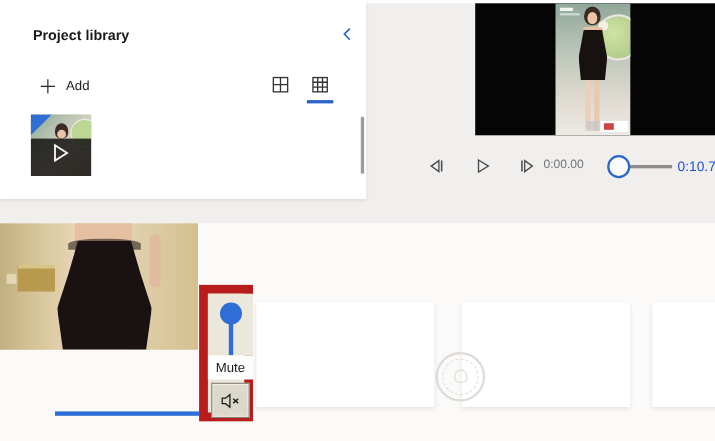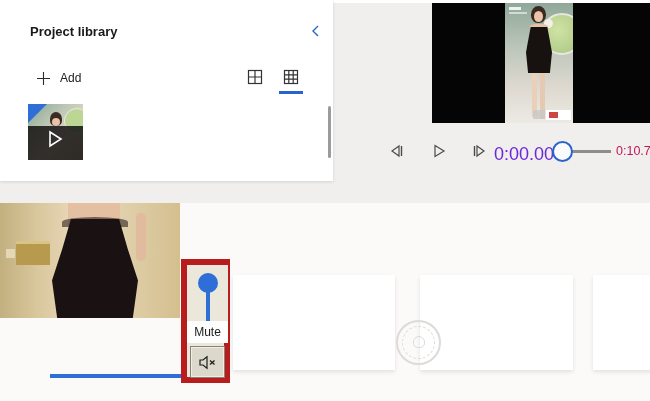--- a/index.html
+++ b/index.html
@@ -57,25 +57,25 @@
   #vid-leg2 { left:35px; top:70px; width:5px; height:46px; background:#e5c9b0; }
   #vid-mark-top1 { left:4px; top:4px; width:12px; height:3px; background:rgba(255,255,255,0.85); }
   #vid-mark-top2 { left:4px; top:9px; width:18px; height:2px; background:rgba(255,255,255,0.55); }
   #vid-wm-gray { right:28px; bottom:4px; width:12px; height:9px; background:rgba(200,200,200,0.8); }
   #vid-wm-white { right:2px; bottom:3px; width:25px; height:10px; background:#ffffff; }
   #vid-wm-red { left:3px; top:2px; width:9px; height:6px; background:#c44; }
 
   
   .pc-icon { top:143px; width:16px; height:16px; cursor:pointer; }
   #time-current { left:494px; top:144px; width:52px; text-align:left;
-    font-size:18px; color:#6d28d9; }
+    font-size:11px; color:#737373; }
   #seek-handle { left:552px; top:141px; width:21px; height:21px; border-radius:50%;
     background:#fbfbfb; border:2.5px solid #2964cc; cursor:pointer; }
   #seek-track { left:572px; top:150px; width:39px; height:3px; background:#8f8d8b; }
-  #time-total { left:616px; top:144px; font-size:12.5px; color:#be185d; white-space:nowrap; }
+  #time-total { left:616px; top:144px; font-size:12.5px; color:#1d4ed8; white-space:nowrap; }
 
   
   #bottom-section { left:0; top:203px; width:650px; height:198px; background:#fbfaf9; }
 
   
   #clip { left:48px; top:59px; width:180px; height:115px; overflow:hidden;
     background:linear-gradient(90deg,#c3b080 0%,#d8c69c 20%,#ead8b9 42%,#e0d0ac 68%,#d4bf8e 100%); }
   #clip-gold { left:16px; top:38px; width:34px; height:24px; background:#b79a4e;
     box-shadow:inset 0 3px 0 #d9c488; }
   #clip-gold2 { left:6px; top:46px; width:9px; height:9px; background:#e3d7b4; }
@@ -84,21 +84,21 @@
   #clip-dress { left:52px; top:16px; width:86px; height:99px; background:#1a1113;
     clip-path:polygon(22% 0,78% 0,88% 30%,100% 62%,94% 100%,6% 100%,0 62%,12% 30%); }
   #clip-lace { left:62px; top:14px; width:66px; height:10px; background:rgba(26,17,19,0.55);
     border-radius:50% 50% 0 0; }
   #clip-arm { left:136px; top:10px; width:10px; height:48px; background:#e0bb9e;
     border-radius:5px; }
   #clip-bar { left:50px; top:171px; width:136px; height:4px; background:#2e6ed6; }
 
   
   #volume-popup { left:181px; top:56px; width:49px; height:124px;
-    border:6px solid #b91c1c; background:#ece7db; }
+    border:8px solid #b91c1c; background:#ece7db; }
   #vol-slider-area { left:0; top:0; width:41px; height:56px; background:#ece7db; }
   #vol-stem { left:19px; top:26px; width:4px; height:30px; background:#2e6ed6; }
   #vol-knob { left:11px; top:8px; width:20px; height:20px; border-radius:50%;
     background:#2e6ed6; cursor:pointer; }
   #mute-tooltip { left:0; top:56px; width:41px; height:22px; background:#fdfdfd;
     display:flex; align-items:center; justify-content:center;
     font-size:12px; color:#1b1b1b; }
   #mute-btn { left:3px; top:81px; width:35px; height:32px; background:#dcd8cb;
     border:1px solid #87ότ8377; border:1px solid #878377; display:flex; align-items:center;
     justify-content:center; cursor:pointer; box-shadow:inset 0 0 0 1px #f0ede4; }

